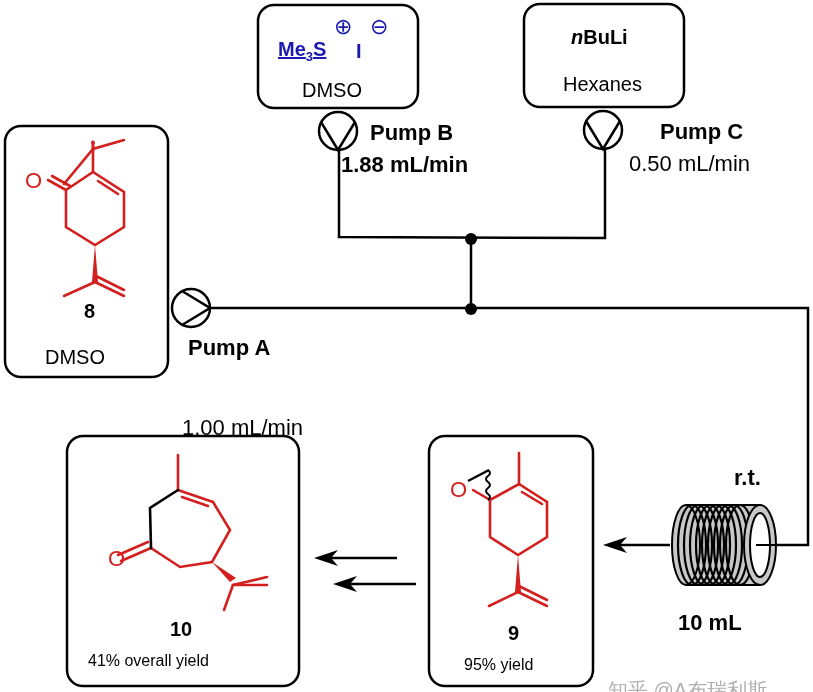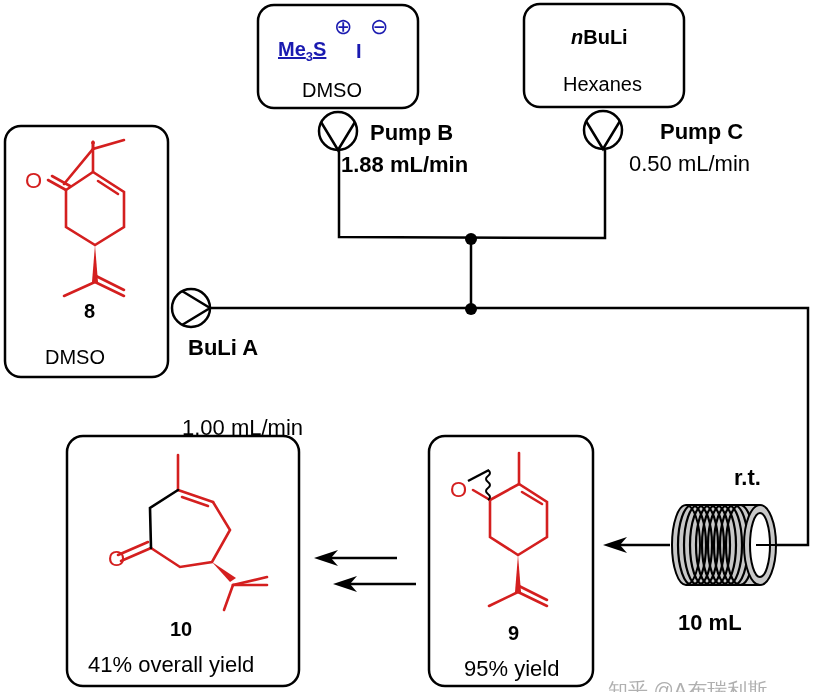--- a/index.html
+++ b/index.html
@@ -2,21 +2,21 @@
 <html><head>
 <meta charset="utf-8">
 <style>
   html,body{margin:0;padding:0;background:#fff;}
   body{width:813px;height:692px;position:relative;overflow:hidden;font-family:"Liberation Sans",sans-serif;}
   svg{position:absolute;left:0;top:0;}
   .lbl{position:absolute;white-space:nowrap;color:#000;}
   .bold{font-weight:bold;}
   .t22{font-size:22px;text-align:center;}
   .t20{font-size:20px;}
-  .t18{font-size:22px;}
+  .t18{font-size:16px;}
   .blue{color:#1a1ab0;font-weight:bold;}
   .wm{color:#b0b0b0;font-size:20px;}
 </style>
 </head>
 <body>
 
 <svg width="813" height="692" viewBox="0 0 813 692">
 
   <rect x="258" y="5" width="160" height="103" rx="16" fill="none" stroke="#000" stroke-width="2.5"></rect>
   <rect x="524" y="4" width="160" height="103" rx="16" fill="none" stroke="#000" stroke-width="2.5"></rect>
@@ -134,21 +134,21 @@
 <div class="lbl t20" style="left:563px;top:73px;">Hexanes</div>
 
 <div class="lbl t22" style="left:25px;top:168px;color:#d41f1f;">O</div>
 <div class="lbl bold t20" style="left:84px;top:300px;">8</div>
 <div class="lbl t20" style="left:45px;top:346px;">DMSO</div>
 
 <div class="lbl bold t22" style="left:370px;top:120px;">Pump B</div>
 <div class="lbl t22" style="left:341px;top:152px;font-weight:bold;">1.88  mL/min</div>
 <div class="lbl bold t22" style="left:660px;top:119px;">Pump C</div>
 <div class="lbl t22" style="left:629px;top:151px;">0.50 mL/min</div>
-<div class="lbl bold t22" style="left:188px;top:335px;">BuLi A</div>
+<div class="lbl bold t22" style="left:188px;top:335px;">Pump A</div>
 <div class="lbl t22" style="left:182px;top:367px;margin-top:48px;">1.00 mL/min</div>
 
 <div class="lbl bold t22" style="left:734px;top:465px;">r.t.</div>
 <div class="lbl bold t22" style="left:678px;top:610px;">10 mL</div>
 
 <div class="lbl t22" style="left:450px;top:477px;color:#d41f1f;">O</div>
 <div class="lbl bold t20" style="left:508px;top:622px;">9</div>
 <div class="lbl t18" style="left:464px;top:656px;">95% yield</div>
 
 <div class="lbl t22" style="left:108px;top:546px;color:#d41f1f;">O</div>

